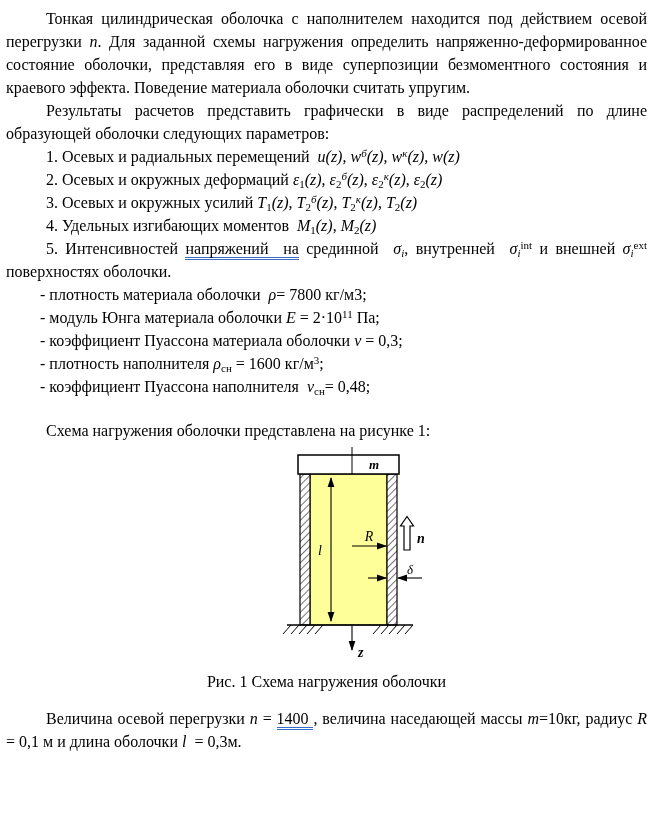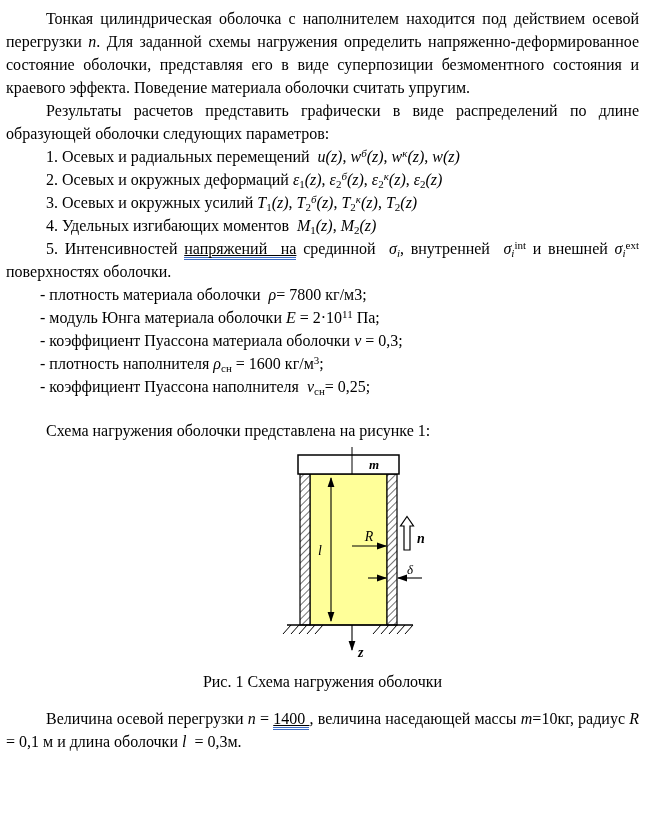--- a/index.html
+++ b/index.html
@@ -8,36 +8,36 @@
     --ink:#000000;
     --paper:#ffffff;
   }
   *{margin:0;padding:0;box-sizing:border-box;}
   html,body{background:#fff;}
   .page{
     width:663px;height:813px;overflow:hidden;
     background:var(--paper);color:var(--ink);
     font-family:"Liberation Serif","DejaVu Serif",serif;
     font-size:16px;line-height:23px;
-    padding:7px 24px 0 6px;
+    padding:7px 16px 0 6px;
     position:relative;
   }
   p{margin:0;text-align:justify;}
   .para{text-indent:40px;}
   .list-line{text-indent:40px;}
   .dash-line{text-indent:34px;}
   .gap-initial{margin-top:20px;}
   .gap-scheme{margin-top:21px;}
   .gap-values{margin-top:14px;}
   .caption{text-align:center;text-indent:0;margin-top:9px;font-family:Liberation Serif, serif;}
   sub,sup{font-size:11px;line-height:0;}
   sup{vertical-align:5px;}
   sub{vertical-align:-3px;}
   .it{font-style:italic;}
-  .ul{text-decoration:underline;}
+  .ul{}
   .gr{border-bottom:3px double var(--grammar);padding-bottom:0px;}
   .figure-wrap{margin-top:5px;height:214px;}
   .figure-wrap svg{display:block;margin-left:268px;}
   .fig-label{font-family:"Liberation Serif","DejaVu Serif",serif;}
 </style>
 </head>
 <body>
 
 <div class="page">
 
@@ -48,21 +48,21 @@
   <p class="list-line"><span>2. Осевых и окружных деформаций </span><span class="it">ε</span><sub>1</sub><span class="it">(z)</span><span>, </span><span class="it">ε</span><sub>2</sub><sup class="it">б</sup><span class="it">(z)</span><span>, </span><span class="it">ε</span><sub>2</sub><sup class="it">к</sup><span class="it">(z)</span><span>, </span><span class="it">ε</span><sub>2</sub><span class="it">(z)</span></p>
   <p class="list-line"><span>3. Осевых и окружных усилий </span><span class="it">T</span><sub>1</sub><span class="it">(z)</span><span>, </span><span class="it">T</span><sub>2</sub><sup class="it">б</sup><span class="it">(z)</span><span>, </span><span class="it">T</span><sub>2</sub><sup class="it">к</sup><span class="it">(z)</span><span>, </span><span class="it">T</span><sub>2</sub><span class="it">(z)</span></p>
   <p class="list-line"><span>4. Удельных изгибающих моментов&nbsp; </span><span class="it">M</span><sub>1</sub><span class="it">(z)</span><span>, </span><span class="it">M</span><sub>2</sub><span class="it">(z)</span></p>
   <p class="list-line"><span>5. Интенсивностей </span><span class="ul gr">напряжений&nbsp; на</span><span> срединной&nbsp; </span><span class="it">σ</span><sub class="it">i</sub><span>, внутренней&nbsp; </span><span class="it">σ</span><sub class="it">i</sub><sup>int</sup><span> и внешней </span><span class="it">σ</span><sub class="it">i</sub><sup>ext</sup><span> поверхностях оболочки.</span></p>
 
 
   <p class="dash-line"><span>- плотность материала оболочки&nbsp; </span><span class="it">ρ</span><span>= 7800 кг/м3;</span></p>
   <p class="dash-line"><span>- модуль Юнга материала оболочки </span><span class="it">E</span><span> = 2·10</span><sup>11</sup><span> Па;</span></p>
   <p class="dash-line"><span>- коэффициент Пуассона материала оболочки </span><span class="it">ν</span><span> = 0,3;</span></p>
   <p class="dash-line"><span>- плотность наполнителя </span><span class="it">ρ</span><sub>сн</sub><span> = 1600 кг/м</span><sup>3</sup><span>;</span></p>
-  <p class="dash-line"><span>- коэффициент Пуассона наполнителя&nbsp; </span><span class="it">ν</span><sub>сн</sub><span>= 0,25;</span></p>
+  <p class="dash-line"><span>- коэффициент Пуассона наполнителя&nbsp; </span><span class="it">ν</span><sub>сн</sub><span>= 0,48;</span></p>
 
   <p class="para gap-scheme"><span>Схема нагружения оболочки представлена на рисунке 1:</span></p>
 
   <div class="figure-wrap">
     <svg width="200" height="214" viewBox="0 0 200 214">
       <defs>
         <pattern id="hatch" width="5" height="5" patternUnits="userSpaceOnUse" patternTransform="rotate(45)">
           <rect width="5" height="5" fill="#ffffff"></rect>
           <line x1="0" y1="0" x2="0" y2="5" stroke="#000" stroke-width="1.1"></line>
         </pattern>

